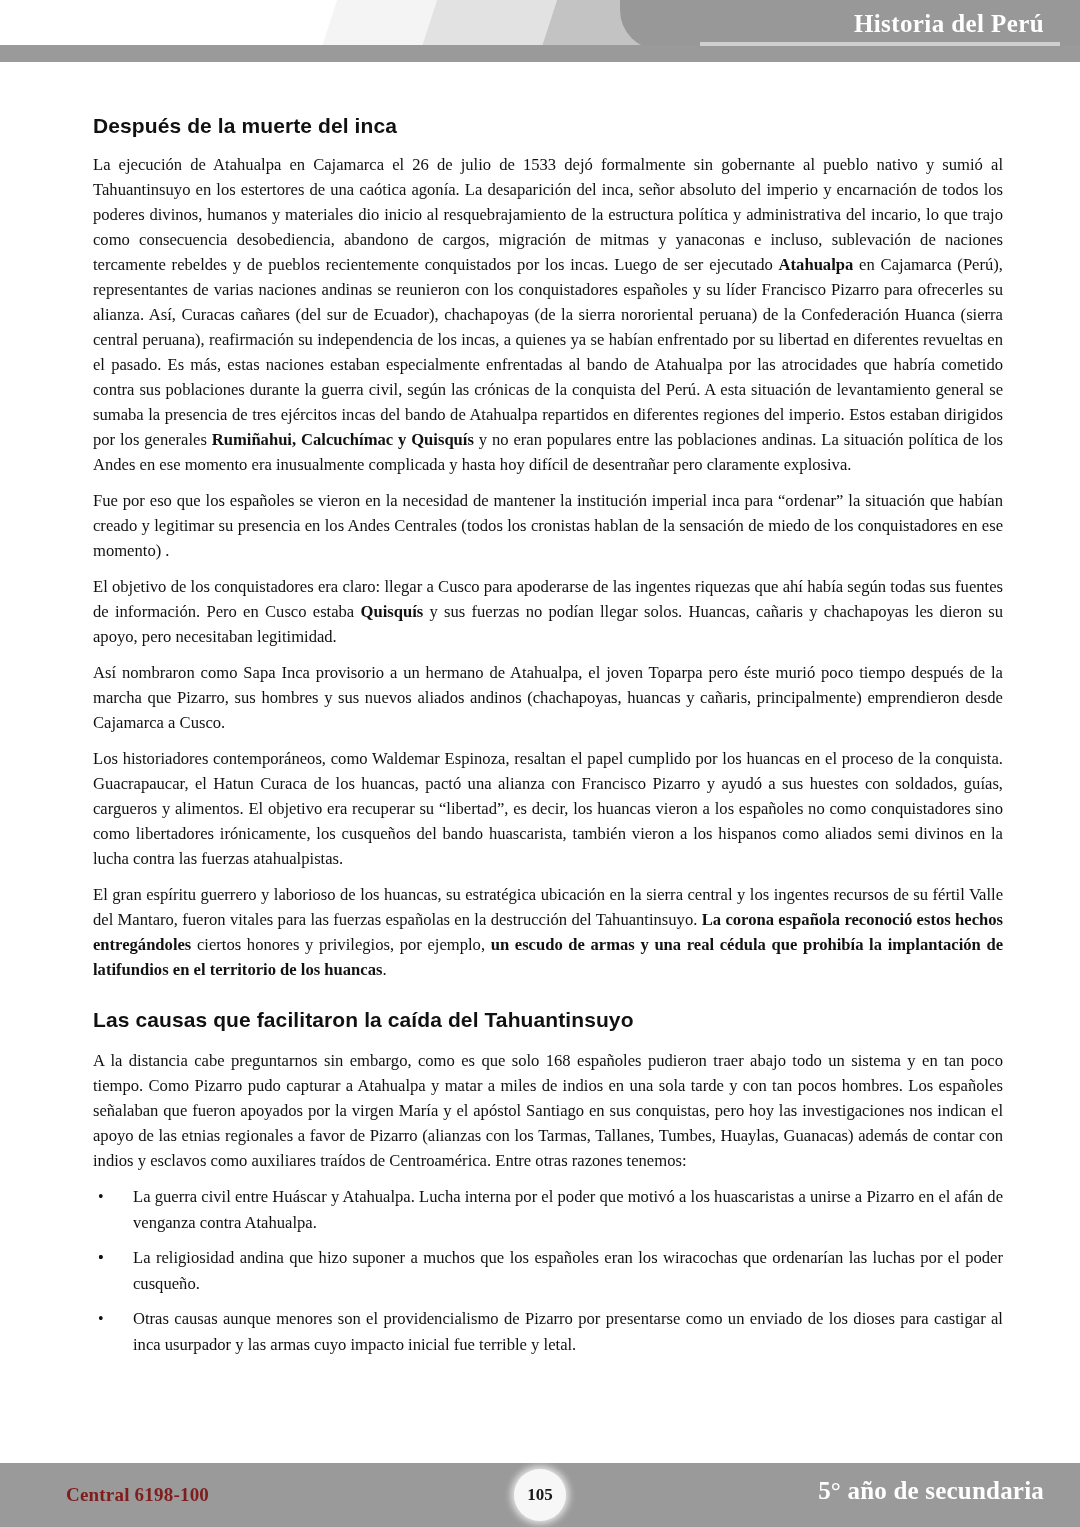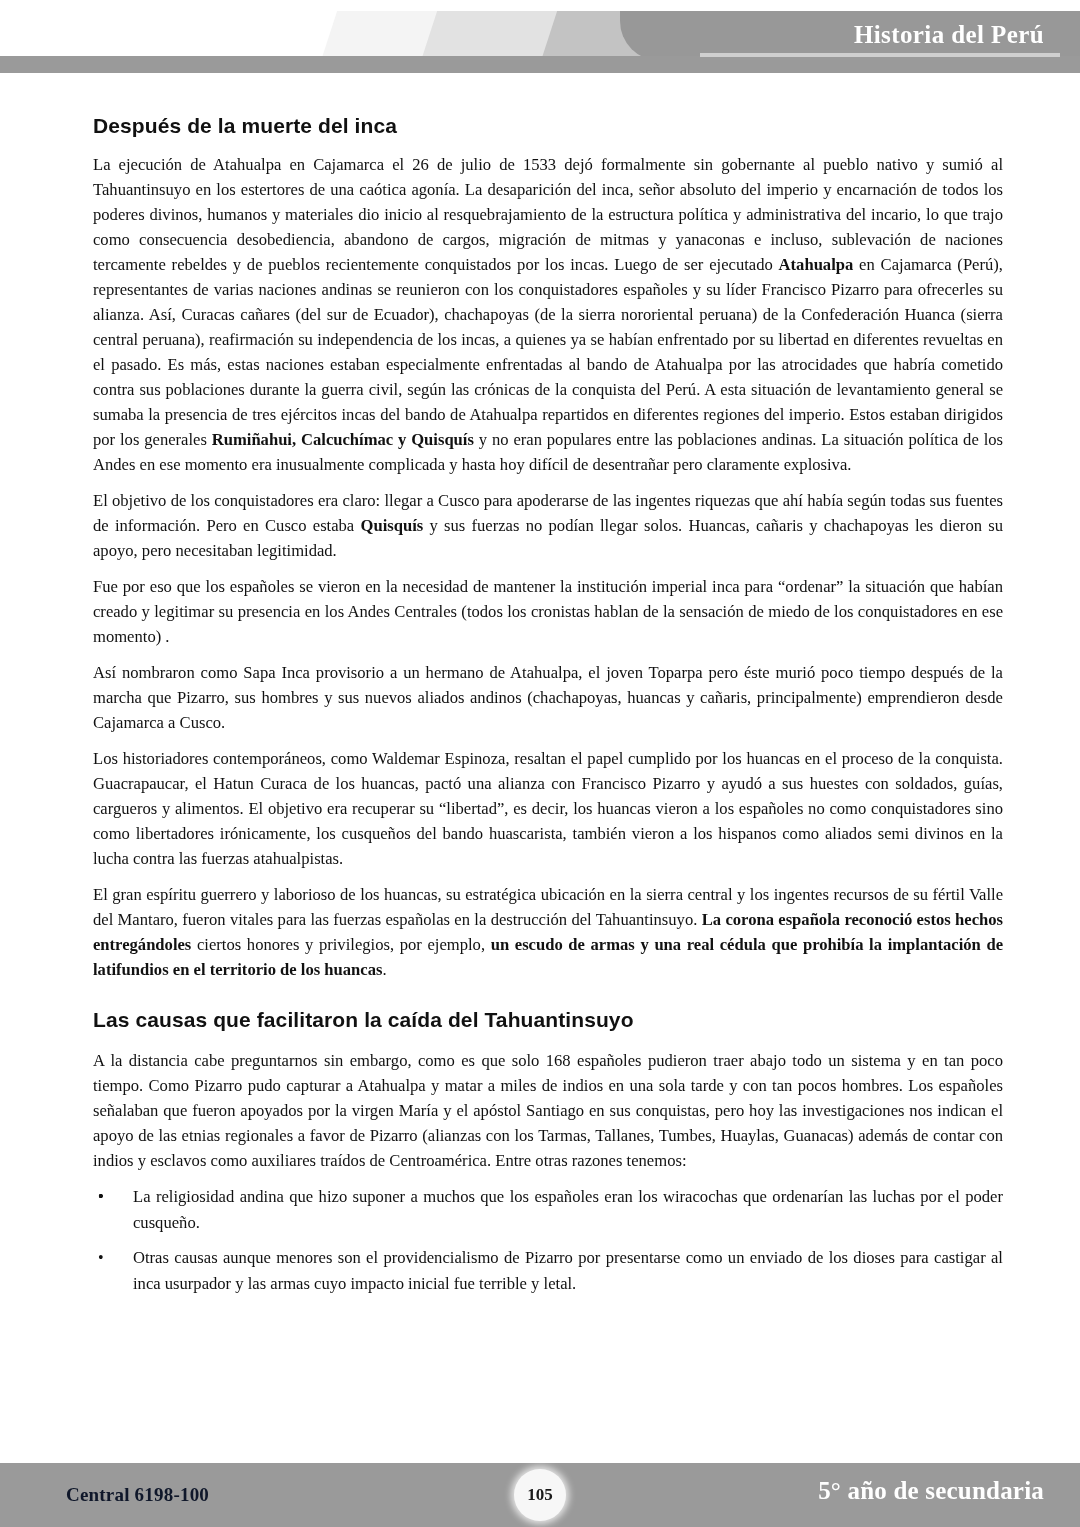--- a/index.html
+++ b/index.html
@@ -17,21 +17,20 @@
 
   
   .page-header {
     position: absolute;
     top: 0;
     left: 0;
     width: 1080px;
     height: 62px;
     background: #ffffff;
     overflow: hidden;
-    margin-top: 11px;
   }
   
   .hdr-band {
     position: absolute;
     top: -6px;
     height: 56px;
     transform: skewX(-18deg);
   }
   .hdr-band-1 {
     left: 330px;
@@ -154,21 +153,21 @@
     left: 0;
     bottom: 0;
     width: 1080px;
     height: 64px;
     background: #9a9a9a;
   }
   .footer-left {
     position: absolute;
     left: 66px;
     top: 21px;
-    color: #0f172a;
+    color: #7f1d1d;
     font-size: 19px;
     font-weight: bold;
     font-family: "Liberation Serif", "DejaVu Serif", serif;
     letter-spacing: 0.2px;
   }
   .footer-right {
     position: absolute;
     right: 36px;
     top: 14px;
     color: #ffffff;
@@ -210,33 +209,33 @@
   <div class="hdr-underline"></div>
   <div class="hdr-title">Historia del Perú</div>
 </div>
 
 <div class="content">
   <div class="doc-body">
 
     <h2 class="section-heading">Después de la muerte del inca</h2>
     <div id="sec0-paras">
         <p class="para"><span>La ejecución de Atahualpa en Cajamarca el 26 de julio de 1533 dejó formalmente sin gobernante al pueblo nativo y sumió al Tahuantinsuyo en los estertores de una caótica agonía. La desaparición del inca, señor absoluto del imperio y encarnación de todos los poderes divinos, humanos y materiales dio inicio al resquebrajamiento de la estructura política y administrativa del incario, lo que trajo como consecuencia desobediencia, abandono de cargos, migración de mitmas y yanaconas e incluso, sublevación de naciones tercamente rebeldes y de pueblos recientemente conquistados por los incas. Luego de ser ejecutado </span><b>Atahualpa</b><span> en Cajamarca (Perú), representantes de varias naciones andinas se reunieron con los conquistadores españoles y su líder Francisco Pizarro para ofrecerles su alianza. Así, Curacas cañares (del sur de Ecuador), chachapoyas (de la sierra nororiental peruana) de la Confederación Huanca (sierra central peruana), reafirmación su independencia de los incas, a quienes ya se habían enfrentado por su libertad en diferentes revueltas en el pasado. Es más, estas naciones estaban especialmente enfrentadas al bando de Atahualpa por las atrocidades que habría cometido contra sus poblaciones durante la guerra civil, según las crónicas de la conquista del Perú. A esta situación de levantamiento general se sumaba la presencia de tres ejércitos incas del bando de Atahualpa repartidos en diferentes regiones del imperio. Estos estaban dirigidos por los generales </span><b>Rumiñahui, Calcuchímac y Quisquís</b><span> y no eran populares entre las poblaciones andinas. La situación política de los Andes en ese momento era inusualmente complicada y hasta hoy difícil de desentrañar pero claramente explosiva.</span></p>
+        <p class="para"><span>Fue por eso que los españoles se vieron en la necesidad de mantener la institución imperial inca para “ordenar” la situación que habían creado y legitimar su presencia en los Andes Centrales (todos los cronistas hablan de la sensación de miedo de los conquistadores en ese momento) .</span></p>
         <p class="para"><span>El objetivo de los conquistadores era claro: llegar a Cusco para apoderarse de las ingentes riquezas que ahí había según todas sus fuentes de información. Pero en Cusco estaba </span><b>Quisquís</b><span> y sus fuerzas no podían llegar solos. Huancas, cañaris y chachapoyas les dieron su apoyo, pero necesitaban legitimidad.</span></p>
-        <p class="para"><span>Fue por eso que los españoles se vieron en la necesidad de mantener la institución imperial inca para “ordenar” la situación que habían creado y legitimar su presencia en los Andes Centrales (todos los cronistas hablan de la sensación de miedo de los conquistadores en ese momento) .</span></p>
         <p class="para"><span>Así nombraron como Sapa Inca provisorio a un hermano de Atahualpa, el joven Toparpa pero éste murió poco tiempo después de la marcha que Pizarro, sus hombres y sus nuevos aliados andinos (chachapoyas, huancas y cañaris, principalmente) emprendieron desde Cajamarca a Cusco.</span></p>
         <p class="para"><span>Los historiadores contemporáneos, como Waldemar Espinoza, resaltan el papel cumplido por los huancas en el proceso de la conquista. Guacrapaucar, el Hatun Curaca de los huancas, pactó una alianza con Francisco Pizarro y ayudó a sus huestes con soldados, guías, cargueros y alimentos. El objetivo era recuperar su “libertad”, es decir, los huancas vieron a los españoles no como conquistadores sino como libertadores irónicamente, los cusqueños del bando huascarista, también vieron a los hispanos como aliados semi divinos en la lucha contra las fuerzas atahualpistas.</span></p>
         <p class="para"><span>El gran espíritu guerrero y laborioso de los huancas, su estratégica ubicación en la sierra central y los ingentes recursos de su fértil Valle del Mantaro, fueron vitales para las fuerzas españolas en la destrucción del Tahuantinsuyo. </span><b>La corona española reconoció estos hechos entregándoles</b><span> ciertos honores y privilegios, por ejemplo, </span><b>un escudo de armas y una real cédula que prohibía la implantación de latifundios en el territorio de los huancas</b><span>.</span></p>
       </div>
 
     <h2 class="section-heading section-heading-2">Las causas que facilitaron la caída del Tahuantinsuyo</h2>
     <div id="sec1-paras">
         <p class="para"><span>A la distancia cabe preguntarnos sin embargo, como es que solo 168 españoles pudieron traer abajo todo un sistema y en tan poco tiempo. Como Pizarro pudo capturar a Atahualpa y matar a miles de indios en una sola tarde y con tan pocos hombres. Los españoles señalaban que fueron apoyados por la virgen María y el apóstol Santiago en sus conquistas, pero hoy las investigaciones nos indican el apoyo de las etnias regionales a favor de Pizarro (alianzas con los Tarmas, Tallanes, Tumbes, Huaylas, Guanacas) además de contar con indios y esclavos como auxiliares traídos de Centroamérica. Entre otras razones tenemos:</span></p>
       </div>
     <ul class="causes" id="sec1-bullets">
-        <li><span class="bullet-dot">•</span></li>
+        <li><span class="bullet-dot">•</span><span>La guerra civil entre Huáscar y Atahualpa. Lucha interna por el poder que motivó a los huascaristas a unirse a Pizarro en el afán de venganza contra Atahualpa.</span></li>
         <li><span class="bullet-dot">•</span></li>
         <li><span class="bullet-dot">•</span><span>La religiosidad andina que hizo suponer a muchos que los españoles eran los wiracochas que ordenarían las luchas por el poder cusqueño.</span></li>
         <li><span class="bullet-dot">•</span><span>Otras causas aunque menores son el providencialismo de Pizarro por presentarse como un enviado de los dioses para castigar al inca usurpador y las armas cuyo impacto inicial fue terrible y letal.</span></li>
       </ul>
 
   </div>
 </div>
 
 <div class="page-footer">
   <div class="footer-left">Central 6198-100</div>

